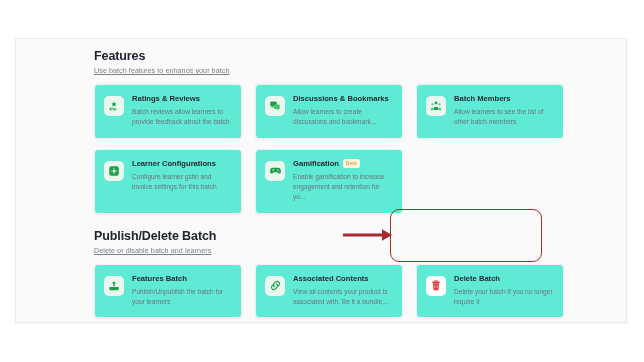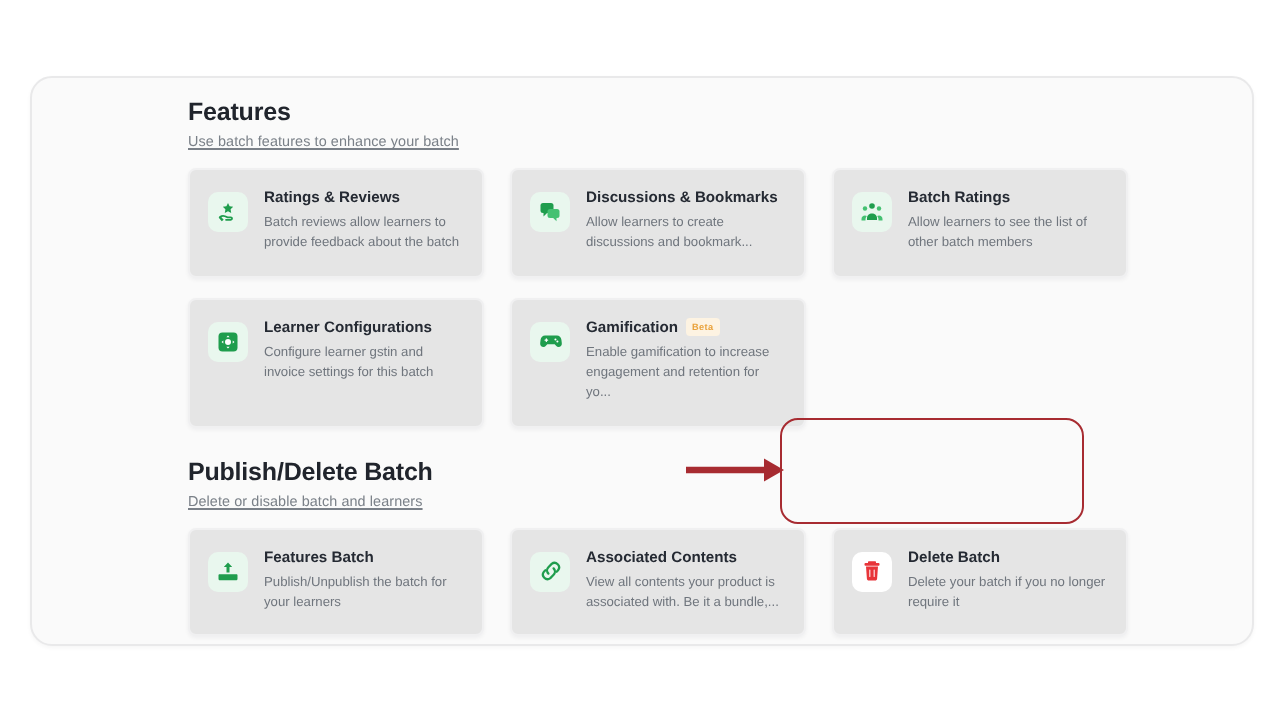--- a/index.html
+++ b/index.html
@@ -17,21 +17,21 @@
     background: #ffffff;
   }
   .panel {
     position: absolute;
     left: 15px;
     top: 38px;
     width: 612px;
     height: 285px;
     background: #fafafa;
     border: 1px solid #e9e9ea;
-    border-radius: 11px;
+    border-radius: 1px;
     box-shadow: 0 1px 2px rgba(0,0,0,0.04);
     overflow: hidden;
   }
   .inner {
     position: absolute;
     left: 78px;
     top: 10px;
     width: 470px;
   }
   .section-title {
@@ -49,21 +49,21 @@
     text-decoration: underline;
   }
   .grid {
     display: grid;
     grid-template-columns: repeat(3, 148px);
     column-gap: 13px;
     row-gap: 10px;
   }
   .card {
     position: relative;
-    background: #e5e5e5;
+    background: #5eead4;
     border-radius: 4px;
     border: 1px solid #f0f0f1;
     box-shadow: 0 1px 2px rgba(16,24,40,0.05);
     padding: 10px 9px 10px 9px;
     display: flex;
     align-items: flex-start;
     gap: 8px;
     min-height: 48px;
   }
   .card.empty {
@@ -186,21 +186,21 @@
                 <circle cx="12" cy="6" r="2.8" fill="#1f9d4d"></circle>
                 <circle cx="5" cy="8.5" r="2.2" fill="#45c172"></circle>
                 <circle cx="19" cy="8.5" r="2.2" fill="#45c172"></circle>
                 <path d="M7 18c0-2.8 2.2-4.6 5-4.6s5 1.8 5 4.6v2H7v-2z" fill="#1f9d4d"></path>
                 <path d="M1.5 19c0-2.2 1.6-3.6 3.5-3.6 .7 0 1.3.2 1.9.5-.9 1-1.4 2.3-1.4 3.8v.8H1.5V19z" fill="#45c172"></path>
                 <path d="M22.5 19c0-2.2-1.6-3.6-3.5-3.6-.7 0-1.3.2-1.9.5.9 1 1.4 2.3 1.4 3.8v.8h4V19z" fill="#45c172"></path>
               </svg>
             </span>
             <div class="card-body">
               <div class="card-title">
-                <span>Batch Ratings</span>
+                <span>Batch Members</span>
               </div>
               <div class="card-desc">Allow learners to see the list of other batch members</div>
             </div>
           </div>
 
           <div class="card">
             <span class="icon-wrap">
               <svg width="12" height="12" viewBox="0 0 24 24" fill="none">
                 <rect x="2.5" y="2.5" width="19" height="19" rx="4" fill="#1f9d4d"></rect>
                 <circle cx="12" cy="12" r="3" fill="#ffffff"></circle>

